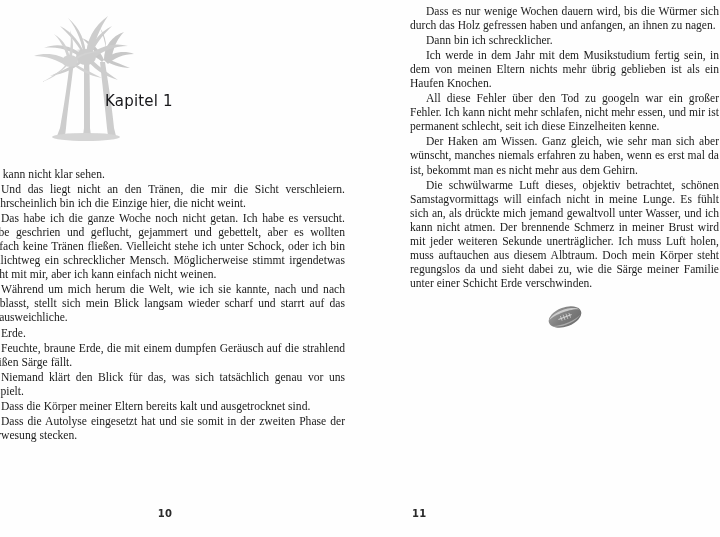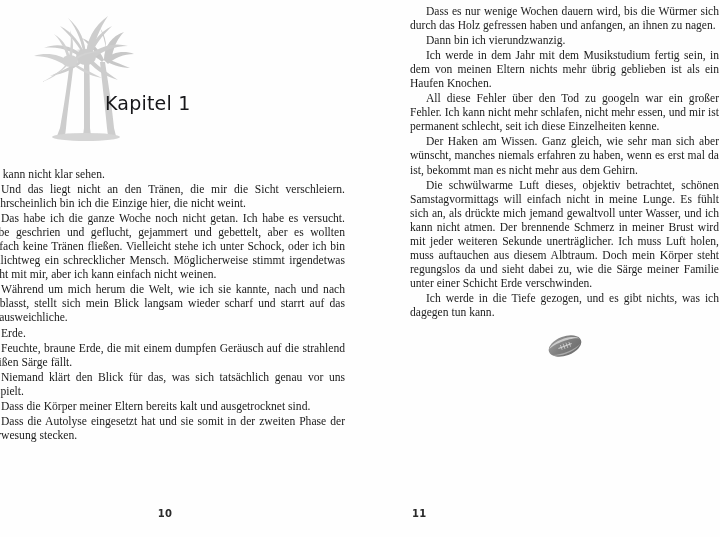--- a/index.html
+++ b/index.html
@@ -56,21 +56,21 @@
     top: 2px;
     width: 130px;
     height: 140px;
     opacity: 0.92;
   }
   .chapter-title {
     position: absolute;
     left: 121px;
     top: 92px;
     font-family: "DejaVu Sans", "Liberation Sans", sans-serif;
-    font-size: 19px;
+    font-size: 15px;
     font-weight: 400;
     letter-spacing: 0.2px;
     color: #17171a;
     white-space: nowrap;
   }
 
   
   p.para {
     margin: 1px;
     font-size: 11.6px;
@@ -169,26 +169,25 @@
       <p class="para">Dass die Körper meiner Eltern bereits kalt und ausgetrocknet sind.</p>
       <p class="para">Dass die Autolyse eingesetzt hat und sie somit in der zweiten Phase der Verwesung stecken.</p>
     </div>
 
     <div class="folio folio-left">10</div>
   </div>
 
   <div class="page page-right">
     <div class="page-body">
       <p class="para">Dass es nur wenige Wochen dauern wird, bis die Würmer sich durch das Holz gefressen haben und anfangen, an ihnen zu nagen.</p>
-      <p class="para">Dann bin ich vierundzwanzig.</p>
+      <p class="para">Dann bin ich schrecklicher.</p>
       <p class="para">Ich werde in dem Jahr mit dem Musikstudium fertig sein, in dem von meinen Eltern nichts mehr übrig geblieben ist als ein Haufen Knochen.</p>
       <p class="para">All diese Fehler über den Tod zu googeln war ein großer Fehler. Ich kann nicht mehr schlafen, nicht mehr essen, und mir ist permanent schlecht, seit ich diese Einzelheiten kenne.</p>
       <p class="para">Der Haken am Wissen. Ganz gleich, wie sehr man sich aber wünscht, manches niemals erfahren zu haben, wenn es erst mal da ist, bekommt man es nicht mehr aus dem Gehirn.</p>
       <p class="para">Die schwülwarme Luft dieses, objektiv betrachtet, schönen Samstagvormittags will einfach nicht in meine Lunge. Es fühlt sich an, als drückte mich jemand gewaltvoll unter Wasser, und ich kann nicht atmen. Der brennende Schmerz in meiner Brust wird mit jeder weiteren Sekunde unerträglicher. Ich muss Luft holen, muss auftauchen aus diesem Albtraum. Doch mein Körper steht regungslos da und sieht dabei zu, wie die Särge meiner Familie unter einer Schicht Erde verschwinden.</p>
-      <p class="para">Ich werde in die Tiefe gezogen, und es gibt nichts, was ich dagegen tun kann.</p>
 
       <svg class="ornament" viewBox="0 0 42 28" aria-hidden="true">
         <defs>
           <linearGradient id="ballgrad" x1="0" y1="0" x2="1" y2="1">
             <stop offset="0%" stop-color="#9d9d9d"></stop>
             <stop offset="45%" stop-color="#7f7f7f"></stop>
             <stop offset="100%" stop-color="#6b6b6b"></stop>
           </linearGradient>
         </defs>
         <g transform="rotate(-20 21 14)">

